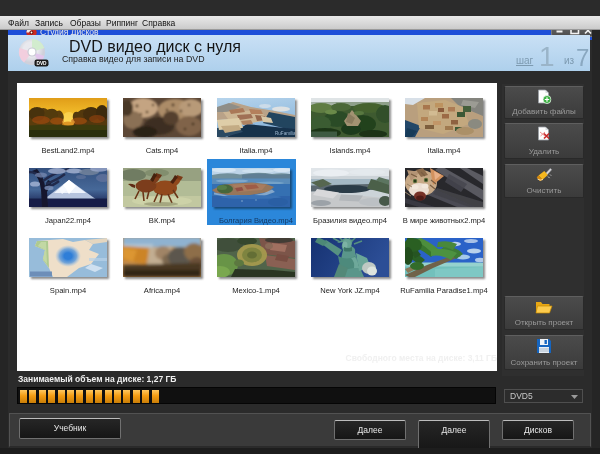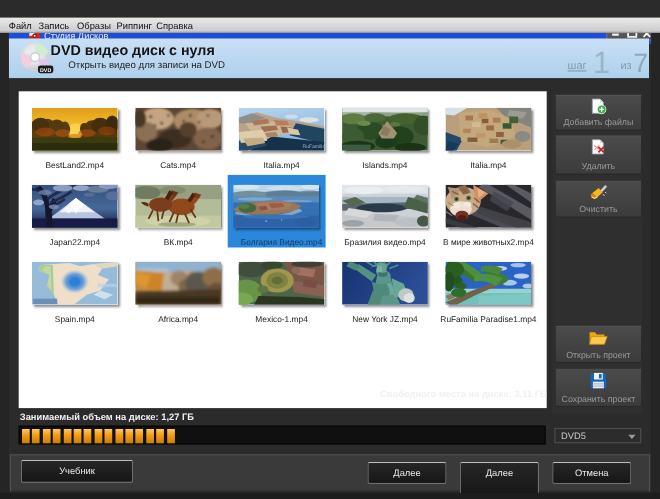--- a/index.html
+++ b/index.html
@@ -11,21 +11,21 @@
 #titlebar { left:4px; top:0; width:600px; height:16px; background:#1d4ed8;margin-top:24px; }
 #titletext { left:36px; top:3px; font-size:8.5px; color:#e8e8e8; }
 #winbtns { left:547px; top:0; width:45px; height:13px; background:linear-gradient(#6a6a6a,#4d4d4d); border:1px solid #7a7a7a; border-top:none; border-radius:0 0 3px 3px; color:#efefef; }
 
 
 #menubar { left:0; top:16px; width:600px; height:14px; background:linear-gradient(#e9e9e9,#cbcbcb); border-bottom:1px solid #9a9a9a; }
 #menubar span { position:absolute; top:2px; font-size:8.5px; color:#111; }
 
 
 #banner { left:8px; top:35px; width:582px; height:36px; background:linear-gradient(#c9e0f5,#aed0ec); }
-#btitle { left:38px; top:3px; font-size:13px; font-weight:bold; color:#151515; }
+#btitle { left:61px; top:3px; font-size:16px; font-weight:normal; color:#151515; }
 #bsub { left:54px; top:19px; font-size:8.8px; color:#242424; }
 #bstep { left:0; top:0; width:582px; height:36px; color:#7d9ab0; }
 
 
 #panel { left:17px; top:83px; width:480px; height:288px; background:#ffffff; }
 
 .thumb { position:absolute; width:78px; height:39px; box-shadow:2px 2px 2px rgba(0,0,0,0.45); overflow:hidden; }
 .tlabel { position:absolute; width:94px; text-align:center; font-size:7.6px; color:#1c1c1c; }
 #selbox { left:207px; top:159px; width:89px; height:66px; background:#2b87da; }
 
@@ -85,21 +85,21 @@
     <circle cx="14" cy="13" r="13" fill="url(#cdg)"></circle>
     <path d="M14 0 A13 13 0 0 1 26.4 9 L14 13 Z" fill="#d2ecce"></path>
     <path d="M1.6 9 A13 13 0 0 0 6 23.5 L14 13 Z" fill="#f2cede"></path>
     <path d="M22 23.5 A13 13 0 0 0 26.4 17 L14 13 Z" fill="#e2c6ec"></path>
     <circle cx="14" cy="13" r="4.6" fill="#c9cad4"></circle>
     <circle cx="14" cy="13" r="3.4" fill="#fff"></circle>
     <rect x="16.5" y="20.5" width="14" height="7" rx="2.2" fill="#1c1c1c"></rect>
     <text x="23.5" y="26" font-size="4.8" font-weight="bold" fill="#fff" text-anchor="middle" font-family="Liberation Sans">DVD</text>
   </svg>
   <div class="abs" id="btitle">DVD видео диск с нуля</div>
-  <div class="abs" id="bsub">Открыть видео для записи на DVD</div>
+  <div class="abs" id="bsub">Справка видео для записи на DVD</div>
   <div class="abs" id="bstep">
     <span class="abs" style="left:508px;top:20px;font-size:10px;text-decoration:underline;">шаг</span>
     <span class="abs" style="left:531px;top:6px;font-size:28px;color:#9ab4c8;">1</span>
     <span class="abs" style="left:556px;top:20px;font-size:10px;">из</span>
     <span class="abs" style="left:568px;top:9px;font-size:24px;color:#8aa8c0;">7</span>
   </div>
 </div>
 
 <div class="abs" style="left:0;top:30px;width:8px;height:418px;background:#252525"></div>
 <div class="abs" style="left:592px;top:30px;width:8px;height:418px;background:#252525"></div>
@@ -617,14 +617,14 @@
 <div class="abs" id="dvdsel">
   <span class="abs" style="left:5px;top:1px">DVD5</span>
   <svg class="abs" style="right:4px;top:5px" width="7" height="5">
       <path d="M0 0 L7 0 L3.5 4 Z" fill="#9a9a9a"></path>
     </svg>
 </div>
 <div class="abs" id="botbar"></div>
 <div class="bbtn" style="left:19px;top:418px;width:102px;height:21px;line-height:19px">Учебник</div>
 <div class="bbtn" style="left:334px;top:420px;width:72px;height:20px;line-height:18px">Далее</div>
 <div class="bbtn" style="left:418px;top:420px;width:72px;height:32px;line-height:18px">Далее</div>
-<div class="bbtn" style="left:502px;top:420px;width:72px;height:20px;line-height:18px">Отмена</div>
+<div class="bbtn" style="left:502px;top:420px;width:72px;height:20px;line-height:18px">Дисков</div>
 <div class="abs" id="botstrip"></div>
 
 </body></html>

